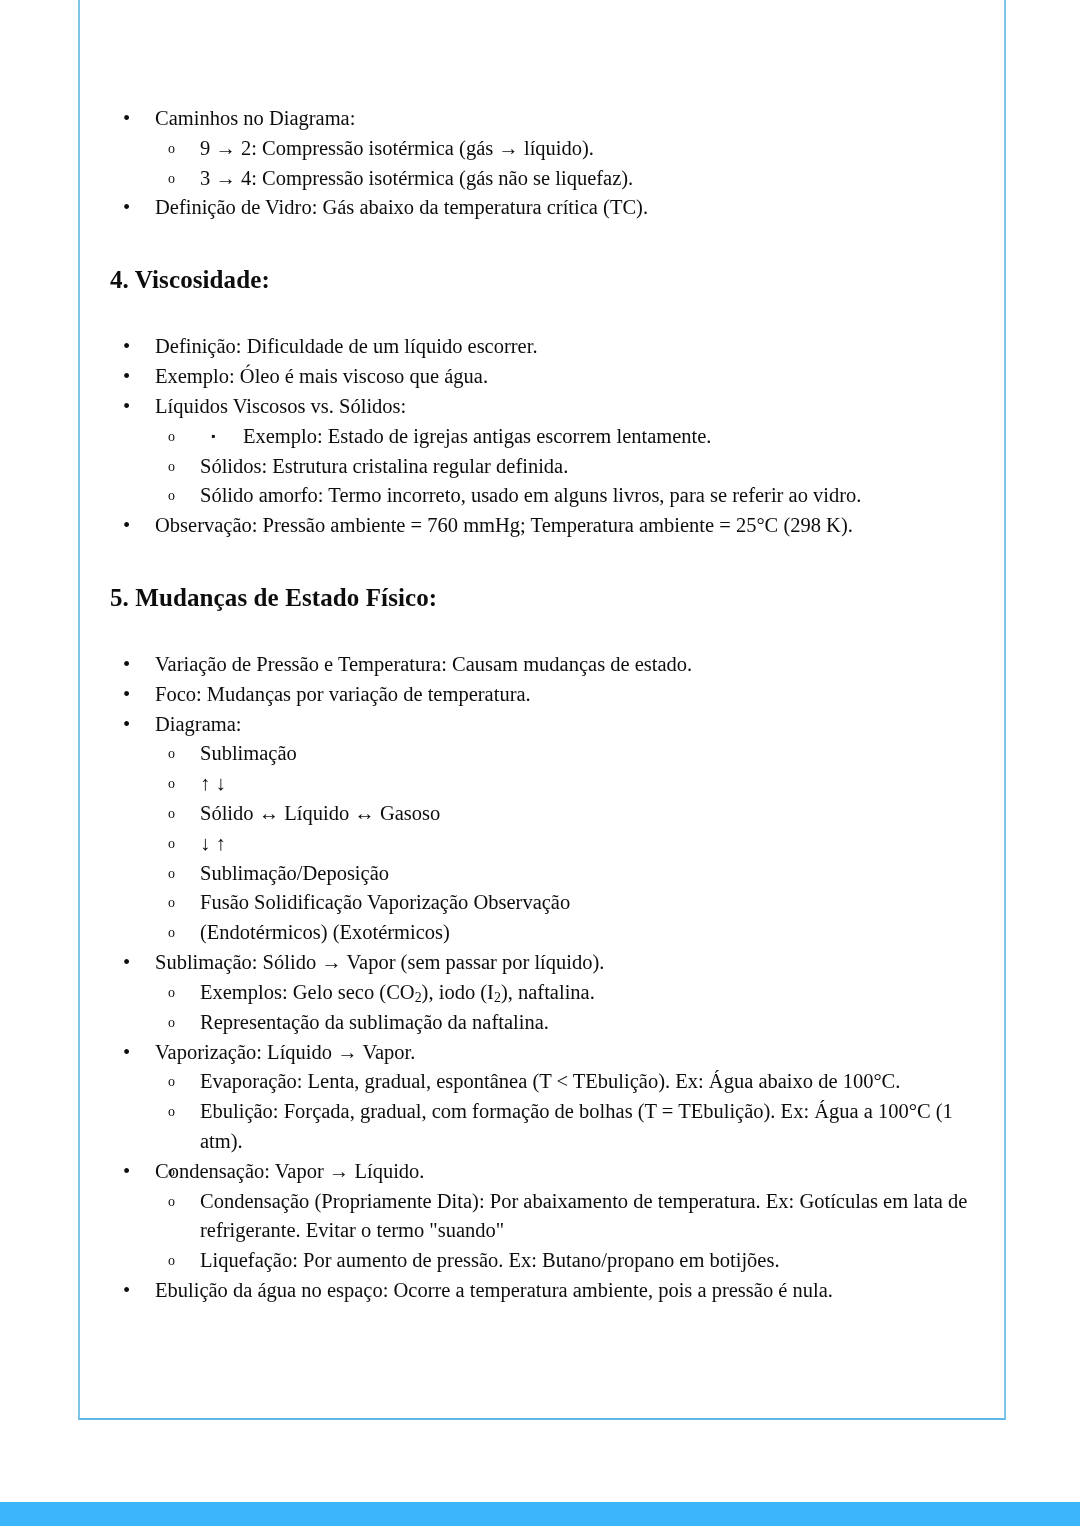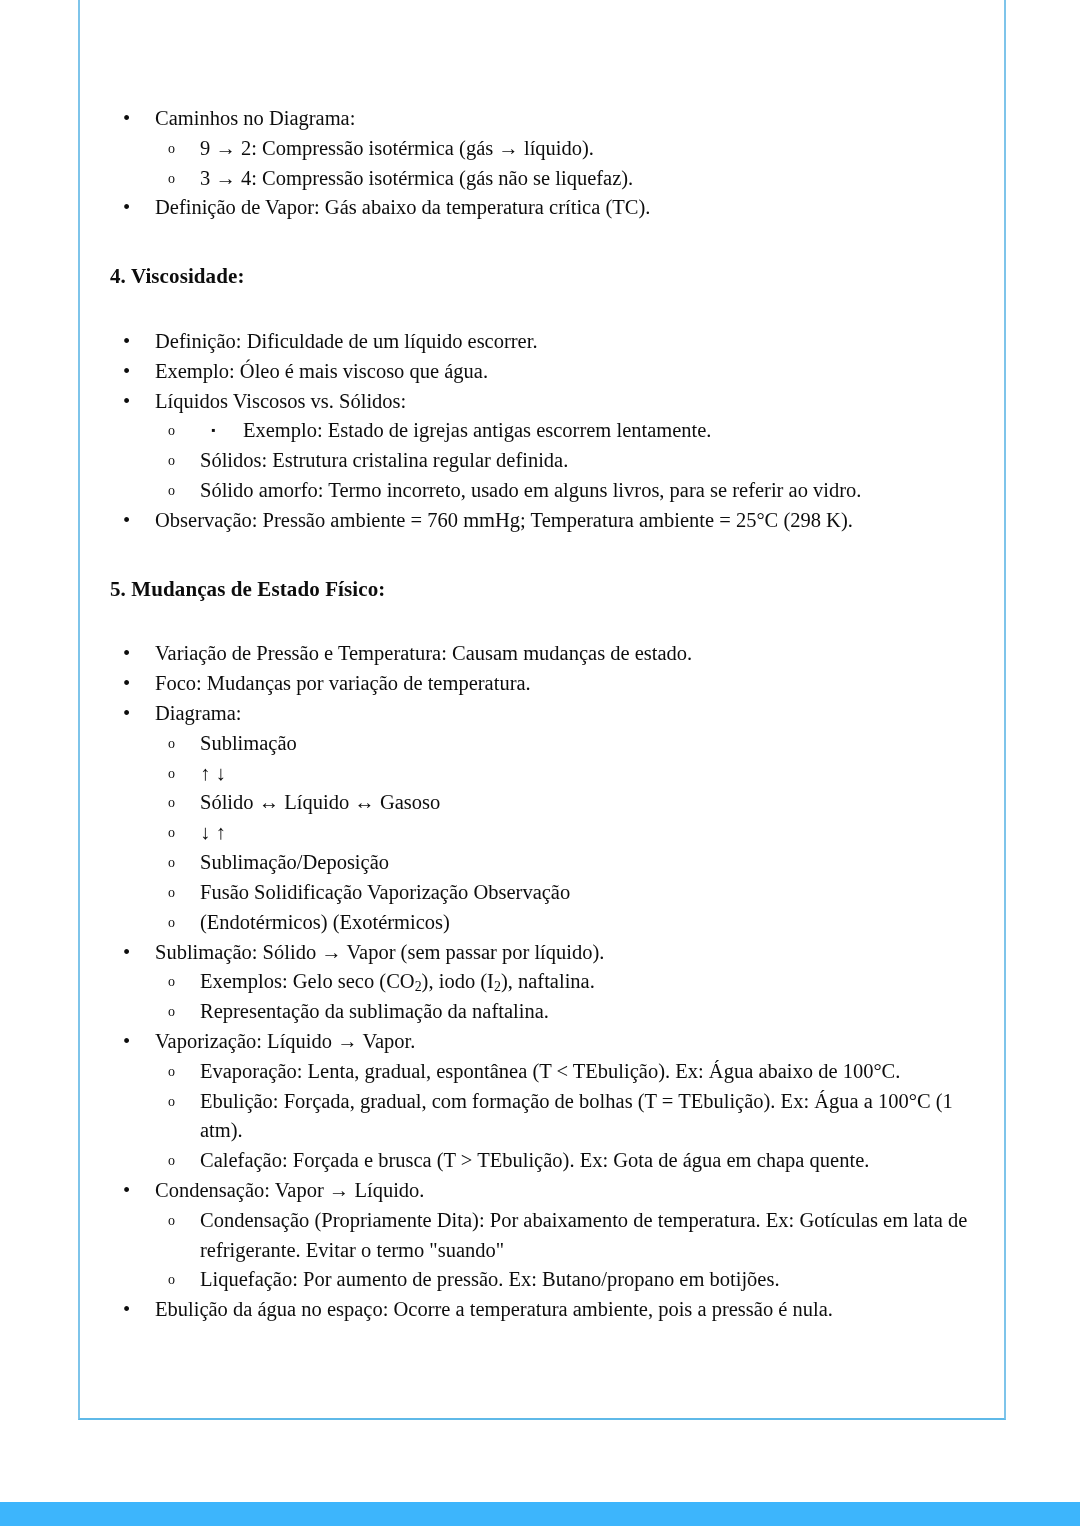--- a/index.html
+++ b/index.html
@@ -54,21 +54,21 @@
   
   #doc-body {
     position: absolute;
     left: 110px;
     top: 104px;
     width: 880px;
   }
 
   .heading {
     font-weight: bold;
-    font-size: 21px;
+    font-size: 25px;
     line-height: 1.32;
     margin: 0;
     letter-spacing: .1px;
   }
   .heading.first { margin-top: 40px; }
 
   
   ul {
     margin: 0;
     padding: 0;
@@ -135,21 +135,21 @@
 <div id="page-sheet">
 
   <div id="content-box"></div>
 
   <div id="doc-body">
 
     <ul class="lvl1">
         <li class="l1"><span class="mk">•</span><span class="txt">Caminhos no Diagrama:</span></li>
         <li class="l2"><span class="mk">o</span><span class="txt">9 → 2: Compressão isotérmica (gás → líquido).</span></li>
         <li class="l2"><span class="mk">o</span><span class="txt">3 → 4: Compressão isotérmica (gás não se liquefaz).</span></li>
-        <li class="l1"><span class="mk">•</span><span class="txt">Definição de Vapor: Gás abaixo da temperatura crítica (TC).</span></li>
+        <li class="l1"><span class="mk">•</span><span class="txt">Definição de Vidro: Gás abaixo da temperatura crítica (TC).</span></li>
       </ul>
 
     <p class="heading first">4. Viscosidade:</p>
 
     <ul class="block-gap">
         <li class="l1"><span class="mk">•</span><span class="txt">Definição: Dificuldade de um líquido escorrer.</span></li>
         <li class="l1"><span class="mk">•</span><span class="txt">Exemplo: Óleo é mais viscoso que água.</span></li>
         <li class="l1"><span class="mk">•</span><span class="txt">Líquidos Viscosos vs. Sólidos:</span></li>
         <li class="l2"><span class="mk">o</span></li>
         <li class="l3"><span class="mk">▪</span><span class="txt">Exemplo: Estado de igrejas antigas escorrem lentamente.</span></li>
@@ -170,21 +170,21 @@
         <li class="l2"><span class="mk">o</span><span class="txt">↓ ↑</span></li>
         <li class="l2"><span class="mk">o</span><span class="txt">Sublimação/Deposição</span></li>
         <li class="l2"><span class="mk">o</span><span class="txt"> Fusão Solidificação Vaporização Observação</span></li>
         <li class="l2"><span class="mk">o</span><span class="txt">(Endotérmicos) (Exotérmicos)</span></li>
         <li class="l1"><span class="mk">•</span><span class="txt">Sublimação: Sólido → Vapor (sem passar por líquido).</span></li>
         <li class="l2"><span class="mk">o</span><span class="txt">Exemplos: Gelo seco (CO<sub>2</sub>), iodo (I<sub>2</sub>), naftalina.</span></li>
         <li class="l2"><span class="mk">o</span><span class="txt">Representação da sublimação da naftalina.</span></li>
         <li class="l1"><span class="mk">•</span><span class="txt">Vaporização: Líquido → Vapor.</span></li>
         <li class="l2"><span class="mk">o</span><span class="txt">Evaporação: Lenta, gradual, espontânea (T &lt; TEbulição). Ex: Água abaixo de 100°C.</span></li>
         <li class="l2"><span class="mk">o</span><span class="txt">Ebulição: Forçada, gradual, com formação de bolhas (T = TEbulição). Ex: Água a 100°C (1 atm).</span></li>
-        <li class="l2"><span class="mk">o</span><span class="txt">Calefação: Forçada e brusca (T &gt; TEbulição). Ex: Gota de água em chapa quente.</span></li>
+        <li class="l2"><span class="mk">o</span></li>
         <li class="l1"><span class="mk">•</span><span class="txt">Condensação: Vapor → Líquido.</span></li>
         <li class="l2"><span class="mk">o</span><span class="txt">Condensação (Propriamente Dita): Por abaixamento de temperatura. Ex: Gotículas em lata de refrigerante. Evitar o termo "suando"</span></li>
         <li class="l2"><span class="mk">o</span><span class="txt">Liquefação: Por aumento de pressão. Ex: Butano/propano em botijões.</span></li>
         <li class="l1"><span class="mk">•</span><span class="txt">Ebulição da água no espaço: Ocorre a temperatura ambiente, pois a pressão é nula.</span></li>
       </ul>
 
   </div>
 
 </div>
 

